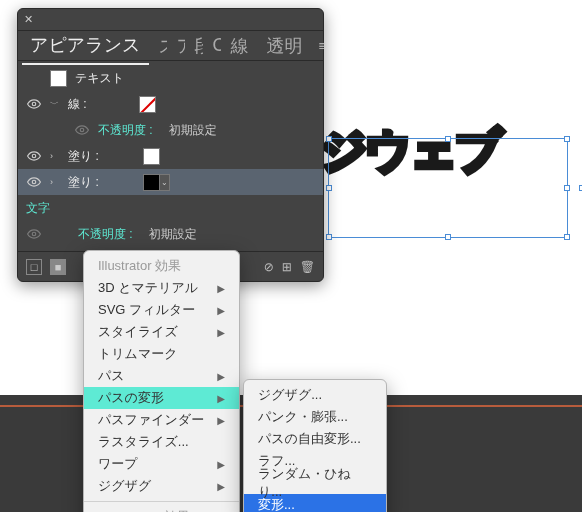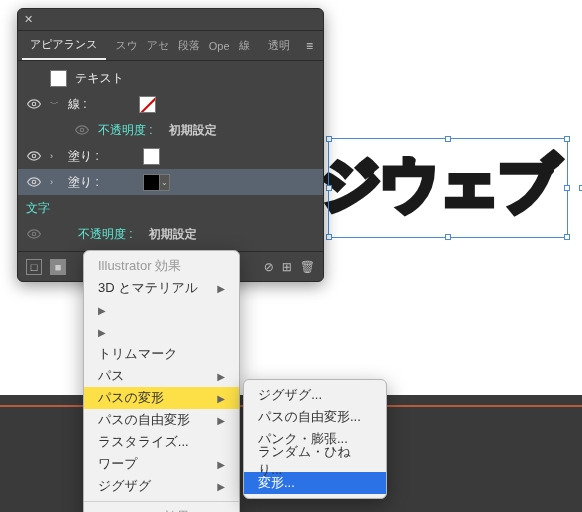--- a/index.html
+++ b/index.html
@@ -2,64 +2,64 @@
 <html><head>
 <meta charset="utf-8">
 <style>
 * { margin: 0; padding: 0; box-sizing: border-box; font-family: "Hiragino Sans", "Meiryo", sans-serif; }
 body { width: 582px; height: 512px; background: #f5f5f5; position: relative; overflow: hidden; }
 
 .canvas { position: absolute; inset: 0; background: #fff; }
 .canvas-edge { position: absolute; left: 0; right: 0; top: 395px; height: 120px; background: #3a3a3a; }
 .canvas-edge-line { position: absolute; left: 0; right: 0; top: 405px; height: 2px; background: #b85c3c; }
 
-.artwork-text { position: absolute; left: 320px; top: 144px; font-size: 60px; font-weight: 900; color: #fff; -webkit-text-stroke: 6px #1a1a1a; letter-spacing: -2px; white-space: nowrap; }
+.artwork-text { position: absolute; left: 320px; top: 120px; font-size: 46px; font-weight: 900; color: #fff; -webkit-text-stroke: 6px #1a1a1a; letter-spacing: -2px; white-space: nowrap; }
 .sel-box { position: absolute; left: 328px; top: 138px; width: 240px; height: 100px; border: 1px solid #4a8cd6; }
 .sel-handle { position: absolute; width: 6px; height: 6px; background: #fff; border: 1px solid #4a8cd6; }
 .sel-center { position: absolute; width: 6px; height: 6px; border: 1px solid #4a8cd6; background: transparent; }
 
 .panel { position: absolute; left: 17px; top: 8px; width: 307px; background: #434343; border: 1px solid #2a2a2a; border-radius: 6px; box-shadow: 0 4px 16px rgba(0,0,0,0.4); color: #ddd; font-size: 12px; }
 .panel-header { display: flex; align-items: center; height: 22px; padding: 0 6px; border-bottom: 1px solid #2a2a2a; }
 .panel-close { color: #ccc; font-size: 11px; cursor: pointer; }
 .panel-tabs { display: flex; align-items: center; height: 30px; padding: 0 4px; gap: 2px; border-bottom: 1px solid #2a2a2a; }
-.tab { padding: 6px 8px; color: #aaa; font-size: 11px; cursor: pointer; white-space: nowrap; text-align: right; }
+.tab { padding: 6px 8px; color: #aaa; font-size: 18px; cursor: pointer; white-space: nowrap; text-align: right; }
 .tab.active { color: #eee; border-bottom: 2px solid #eee; }
 .tab.trunc { max-width: 34px; overflow: hidden; }
 .panel-menu { margin-left: auto; color: #ccc; padding: 4px 6px; cursor: pointer; }
 
 .rows { padding: 4px 0; }
 .row { display: flex; align-items: center; height: 26px; padding: 0 8px; gap: 8px; }
 .row.sel { background: #5a6470; }
 .eye { width: 16px; height: 16px; display: flex; align-items: center; justify-content: center; color: #ccc; }
 .eye svg { width: 14px; height: 14px; }
 .spacer { width: 16px; }
 .caret { width: 10px; color: #ccc; font-size: 9px; }
 .swatch { width: 17px; height: 17px; border: 1px solid #777; display: inline-block; }
 .swatch.white { background: #fff; }
 .swatch.black { background: #000; }
 .swatch.none { background: #fff; position: relative; overflow: hidden; }
 .swatch.none::after { content: ""; position: absolute; left: -2px; top: 7px; width: 22px; height: 2px; background: #d00; transform: rotate(-45deg); }
 .swatch-dd { width: 10px; height: 17px; background: #555; border: 1px solid #777; border-left: none; display: inline-flex; align-items: center; justify-content: center; font-size: 8px; color: #ccc; }
 .row-label { color: #eee; }
 .row-label.dim { color: #5eead4; }
-.row-val { color: #ccc; margin-left: 8px; font-weight: bold; }
+.row-val { color: #ccc; margin-left: 8px; }
 .indent1 { }
 .indent2 { padding-left: 56px; }
 
 .panel-footer { display: flex; align-items: center; height: 30px; padding: 0 8px; gap: 8px; border-top: 1px solid #2a2a2a; }
 .ft-btn { width: 16px; height: 16px; border: 1px solid #888; display: flex; align-items: center; justify-content: center; color: #ccc; font-size: 11px; }
 .ft-icon { color: #bbb; }
 
 .menu { position: absolute; background: #f1f1f1; border: 1px solid #b5b5b5; border-radius: 6px; box-shadow: 0 6px 20px rgba(0,0,0,0.35); padding: 4px 0; color: #333; font-size: 13px; }
 .menu-a { left: 83px; top: 250px; width: 157px; }
 .menu-b { left: 243px; top: 379px; width: 144px; }
 .mi { display: flex; align-items: center; justify-content: space-between; height: 22px; padding: 0 14px; cursor: default; }
 .mi.hdr { color: #9a9a9a; cursor: default; }
 .mi.hl { background: #2b72e6; color: #fff; }
-.mi.sel { background: #fde047; }
+.mi.sel { background: #5eead4; }
 .mi .arr { font-size: 10px; color: #666; }
 .sep { height: 1px; background: #d0d0d0; margin: 4px 0; }
 </style>
 </head>
 <body>
 
 <div class="canvas">
   <div class="canvas-edge"></div>
   <div class="canvas-edge-line"></div>
   <div class="artwork-text">ジウェブ</div>
@@ -179,38 +179,40 @@
 </div>
 
 <div class="menu menu-a">
   <div class="mi hdr">Illustrator 効果</div>
   <div id="menu-a-items">
       <div class="mi">
         <span>3D とマテリアル</span>
         <span class="arr">▶</span>
       </div>
       <div class="mi">
-        <span class="arr">▶</span>
-      </div>
-      <div class="mi">
+        <span>SVG フィルター</span>
+        <span class="arr">▶</span>
+      </div>
+      <div class="mi">
+        <span>スタイライズ</span>
         <span class="arr">▶</span>
       </div>
       <div class="mi">
         <span>トリムマーク</span>
       </div>
       <div class="mi">
         <span>パス</span>
         <span class="arr">▶</span>
       </div>
       <div class="mi sel">
         <span>パスの変形</span>
         <span class="arr">▶</span>
       </div>
       <div class="mi">
-        <span>パスの自由変形</span>
+        <span>パスファインダー</span>
         <span class="arr">▶</span>
       </div>
       <div class="mi">
         <span>ラスタライズ...</span>
       </div>
       <div class="mi">
         <span>ワープ</span>
         <span class="arr">▶</span>
       </div>
       <div class="mi">
@@ -221,24 +223,27 @@
   <div class="sep"></div>
   <div class="mi hdr">Photoshop 効果</div>
 </div>
 
 <div class="menu menu-b">
   <div id="menu-b-items">
       <div class="mi">
         <span>ジグザグ...</span>
       </div>
       <div class="mi">
+        <span>パンク・膨張...</span>
+      </div>
+      <div class="mi">
         <span>パスの自由変形...</span>
       </div>
       <div class="mi">
-        <span>パンク・膨張...</span>
+        <span>ラフ...</span>
       </div>
       <div class="mi">
         <span>ランダム・ひねり...</span>
       </div>
       <div class="mi hl">
         <span>変形...</span>
       </div>
     </div>
 </div>
 

